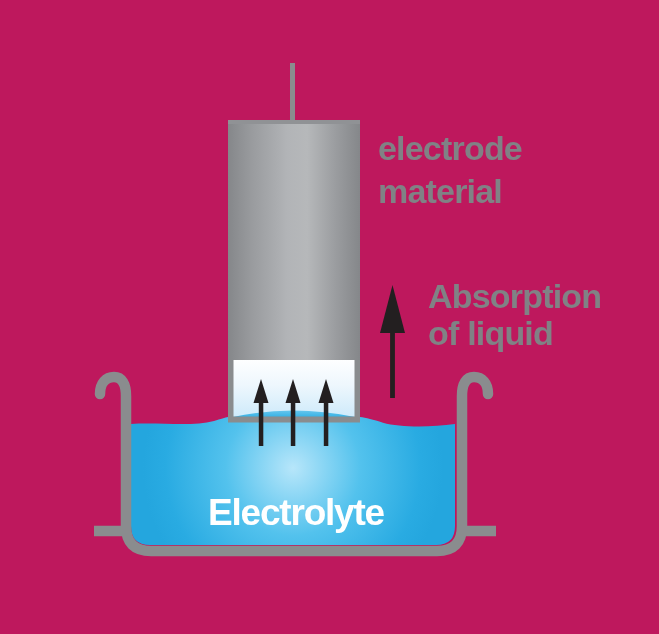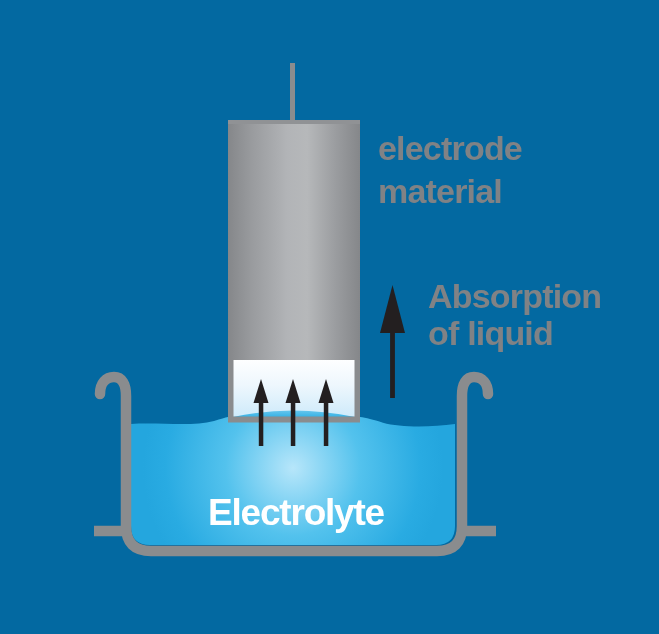--- a/index.html
+++ b/index.html
@@ -8,21 +8,21 @@
     background: #ffffff;
     width: 659px;
     height: 634px;
     overflow: hidden;
     font-family: "Liberation Sans", sans-serif;
   }
   .diagram-wrap {
     position: relative;
     width: 659px;
     height: 634px;
-    background: #0369a1;
+    background: #be185d;
   }
   svg { display: block; }
   .lbl-gray {
     font-family: "Liberation Sans", sans-serif;
     font-weight: 700;
     font-size: 34px;
     letter-spacing: -0.8px;
     fill: var(--label_gray, #808285);
   }
   .lbl-white {

